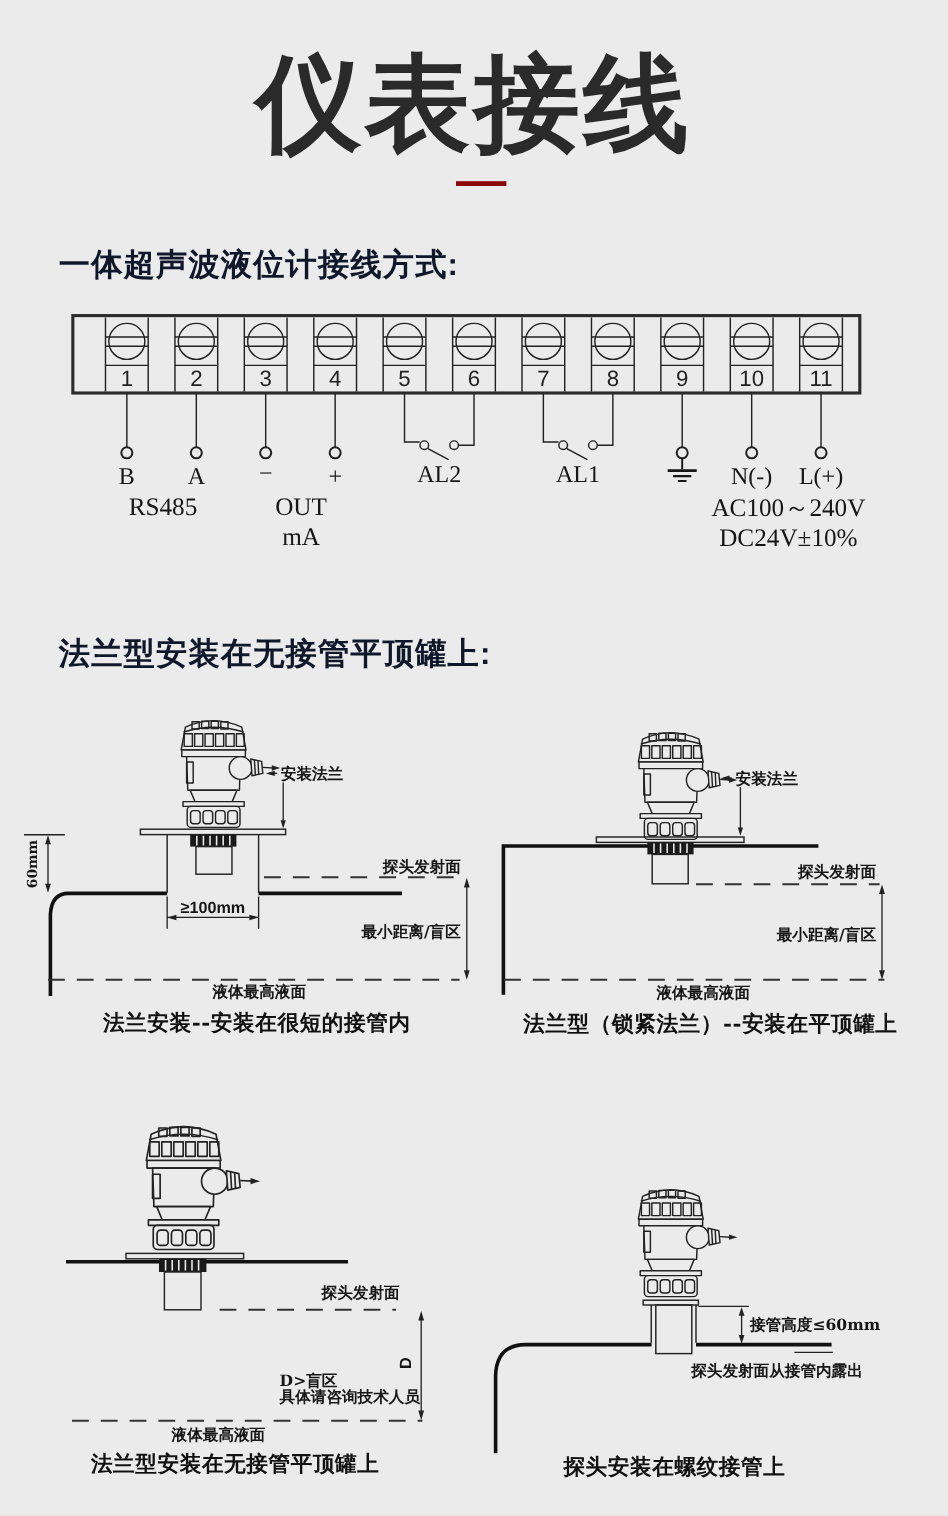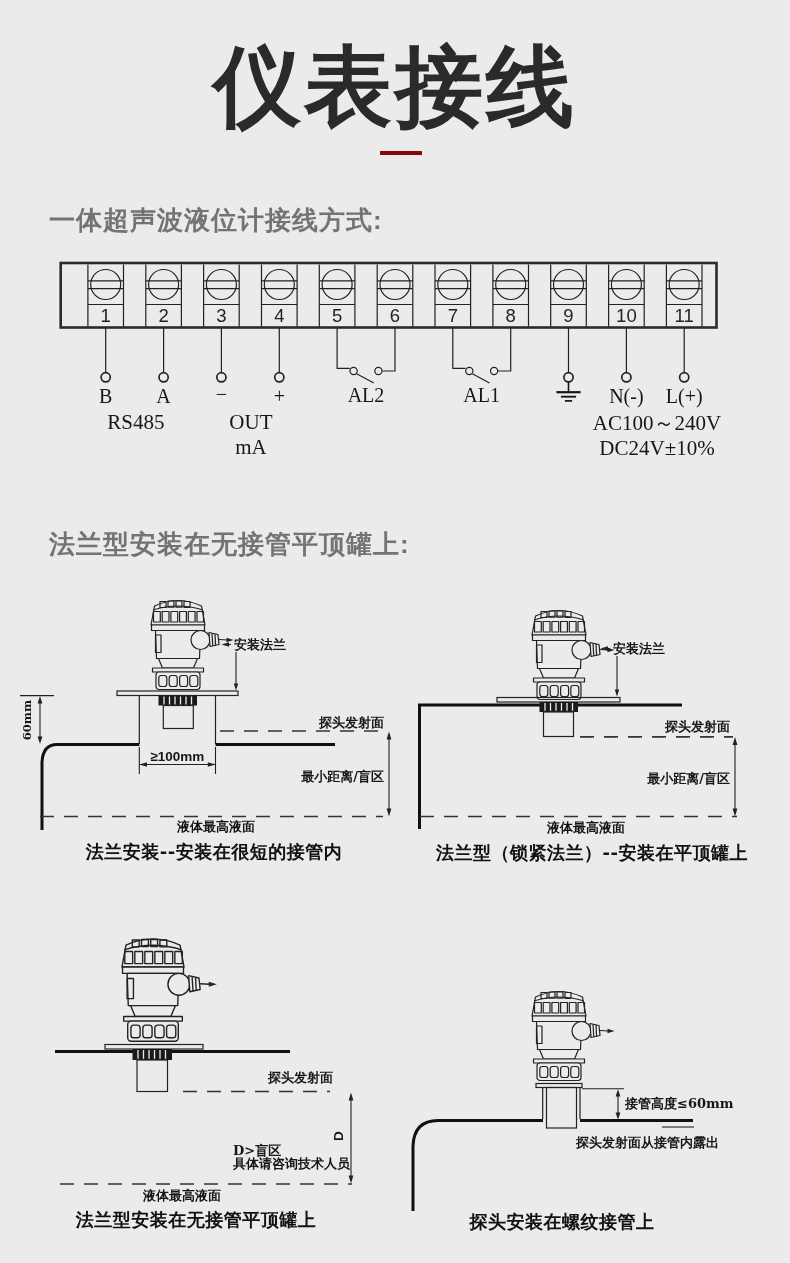--- a/index.html
+++ b/index.html
@@ -10,21 +10,21 @@
     font-family:"Liberation Sans","DejaVu Sans",sans-serif;color:#1a1a1a;
   }
   .abs{position:absolute;}
   #main-title{
     left:0;top:28px;width:790px;text-align:center;
     font-size:88px;font-weight:900;letter-spacing:3px;color:#2a2a2a;
     font-family:"Liberation Sans","DejaVu Sans",sans-serif;
   }
   #title-divider{left:380px;top:151px;width:42px;height:4px;background:#8b0606;}
   .section-heading{
-    left:49px;font-size:26px;font-weight:700;color:#737373;letter-spacing:1px;
+    left:49px;font-size:26px;font-weight:700;color:#0f172a;letter-spacing:1px;
   }
   #wiring-heading{top:203px;}
   #install-heading{top:527px;}
   svg text{user-select:none;}
   .tnum{font:400 18.5px "Liberation Sans","DejaVu Sans",sans-serif;fill:#222;}
   .pin{font:400 20px "Liberation Serif","DejaVu Serif",serif;fill:#161616;}
   .grp{font:400 21px "Liberation Serif","DejaVu Serif",serif;fill:#161616;}
   .lbl{font:700 13px "DejaVu Serif","Liberation Serif",serif;fill:#161616;}
   .lbl-sm{font:700 11.5px "DejaVu Serif","Liberation Serif",serif;fill:#161616;}
   .dimtx{font:700 13.5px "Liberation Sans","DejaVu Sans",sans-serif;fill:#161616;}

